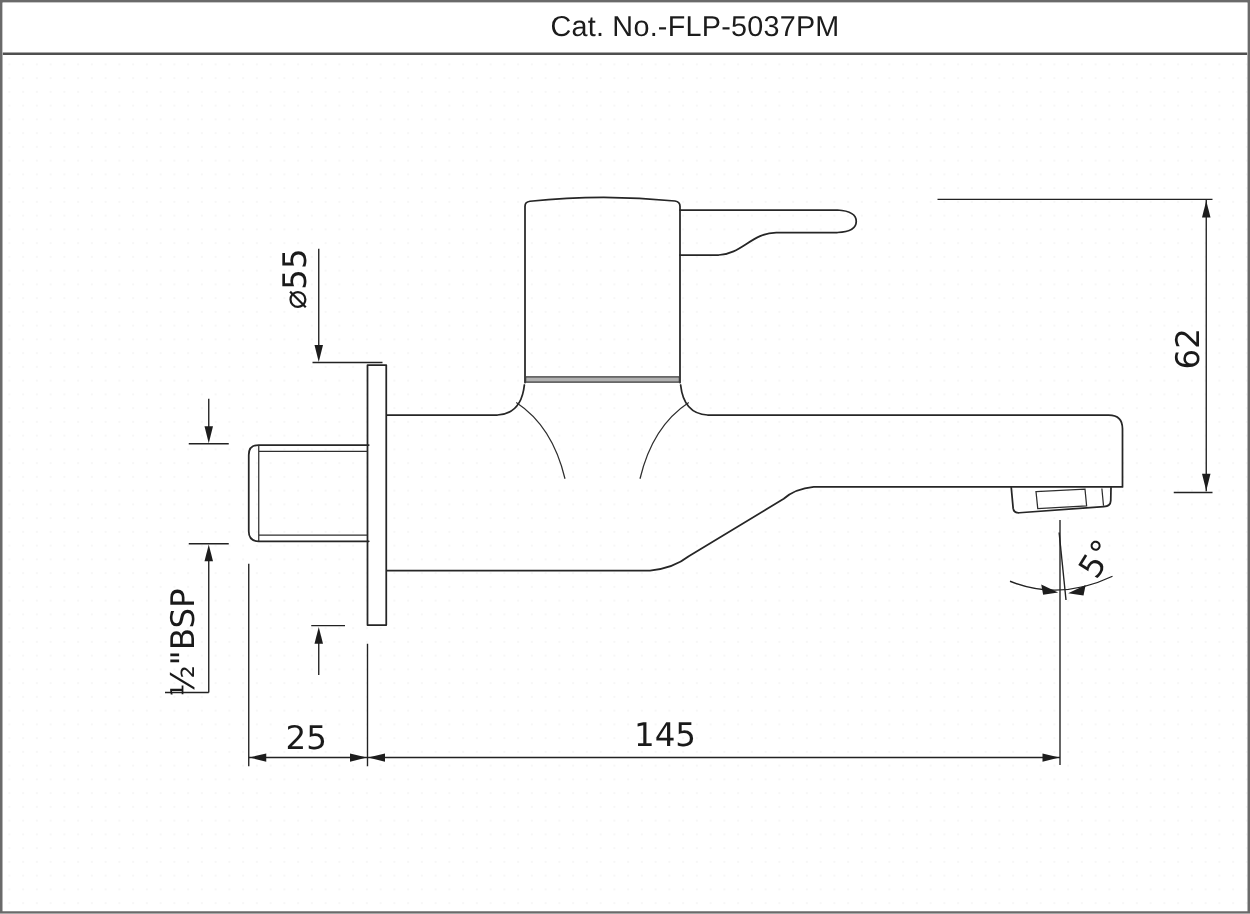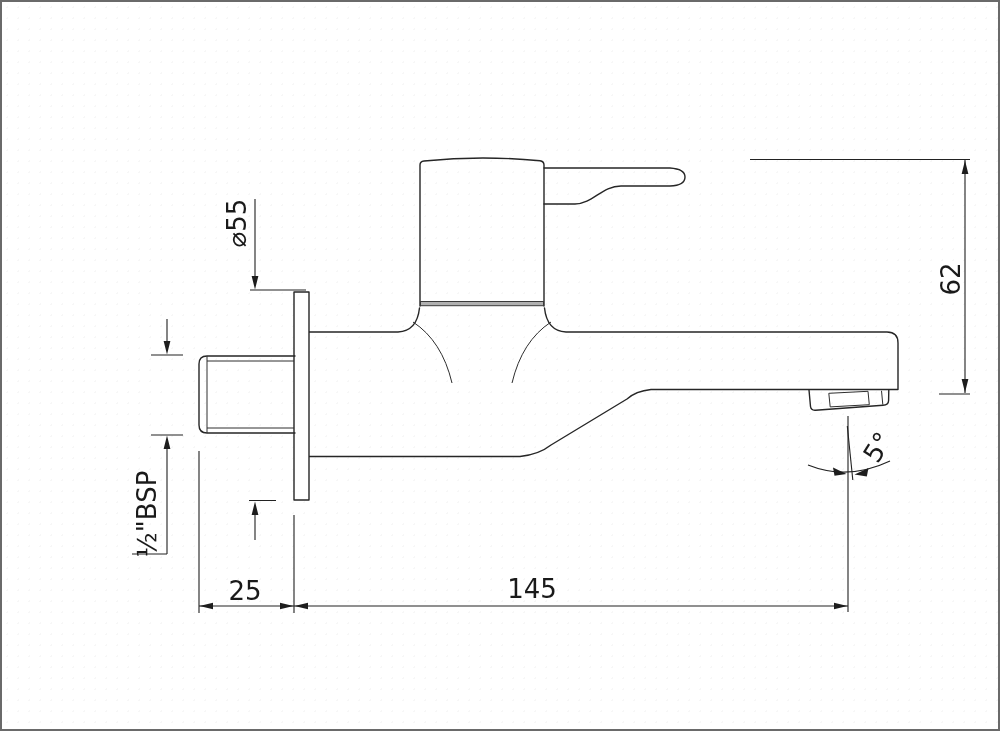--- a/index.html
+++ b/index.html
@@ -37,20 +37,23 @@
     font-family:"DejaVu Sans","Liberation Sans",sans-serif;
     font-size:26px;fill:#1a1a1a;
   }
   .cartridge-base{fill:#b0b0b0;stroke:#3a3a3a;stroke-width:1;}
 </style>
 </head>
 <body>
 
 <div id="page">
 
+  <div id="titlebar">
+    <div id="title">Cat. No.-FLP-5037PM</div>
+  </div>
 
   <svg width="1000" height="731" viewBox="0 0 1000 731">
 
     <g>
 
       <path class="outline" d="M 307,330 H 396 Q 415,329 417.5,306
            M 542.5,306 Q 545,329 564,330 H 885 Q 896,330 896,341 V 387.5
            H 649 Q 634,389 625,397 L 549,443 Q 537,452.5 518,454.5 H 307"></path>
 
       <path class="thin" d="M 411,320 Q 440,339 450,381"></path>

